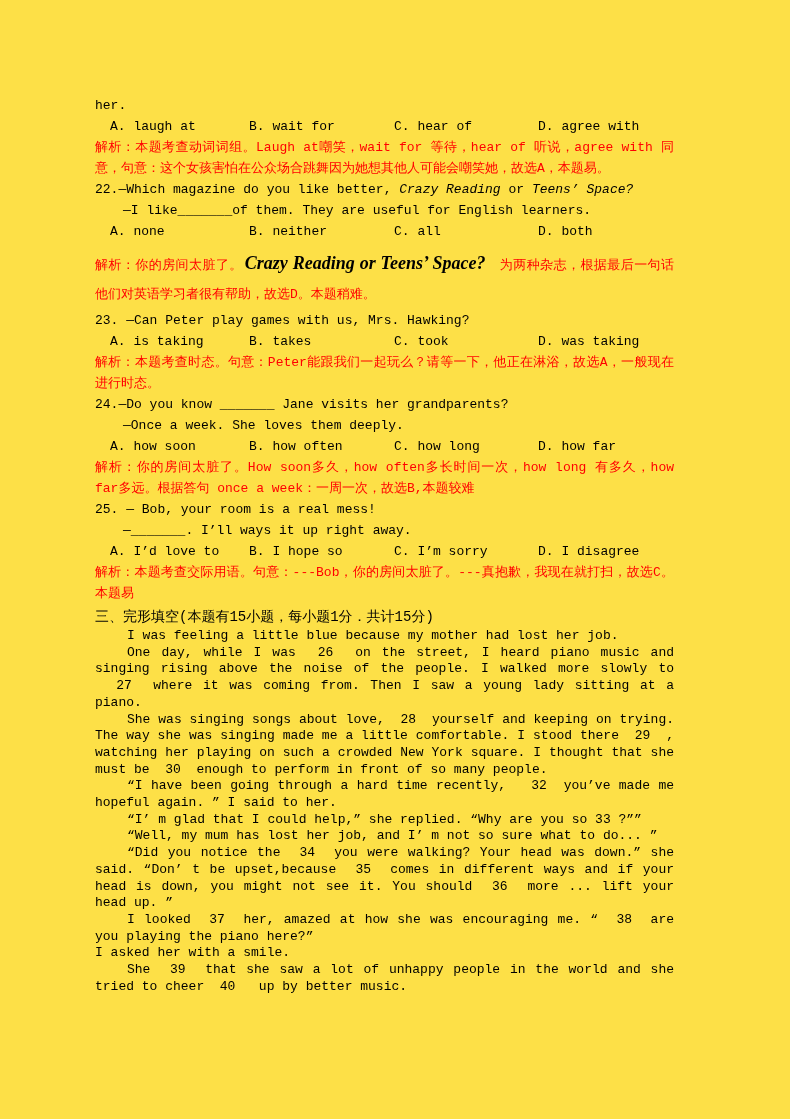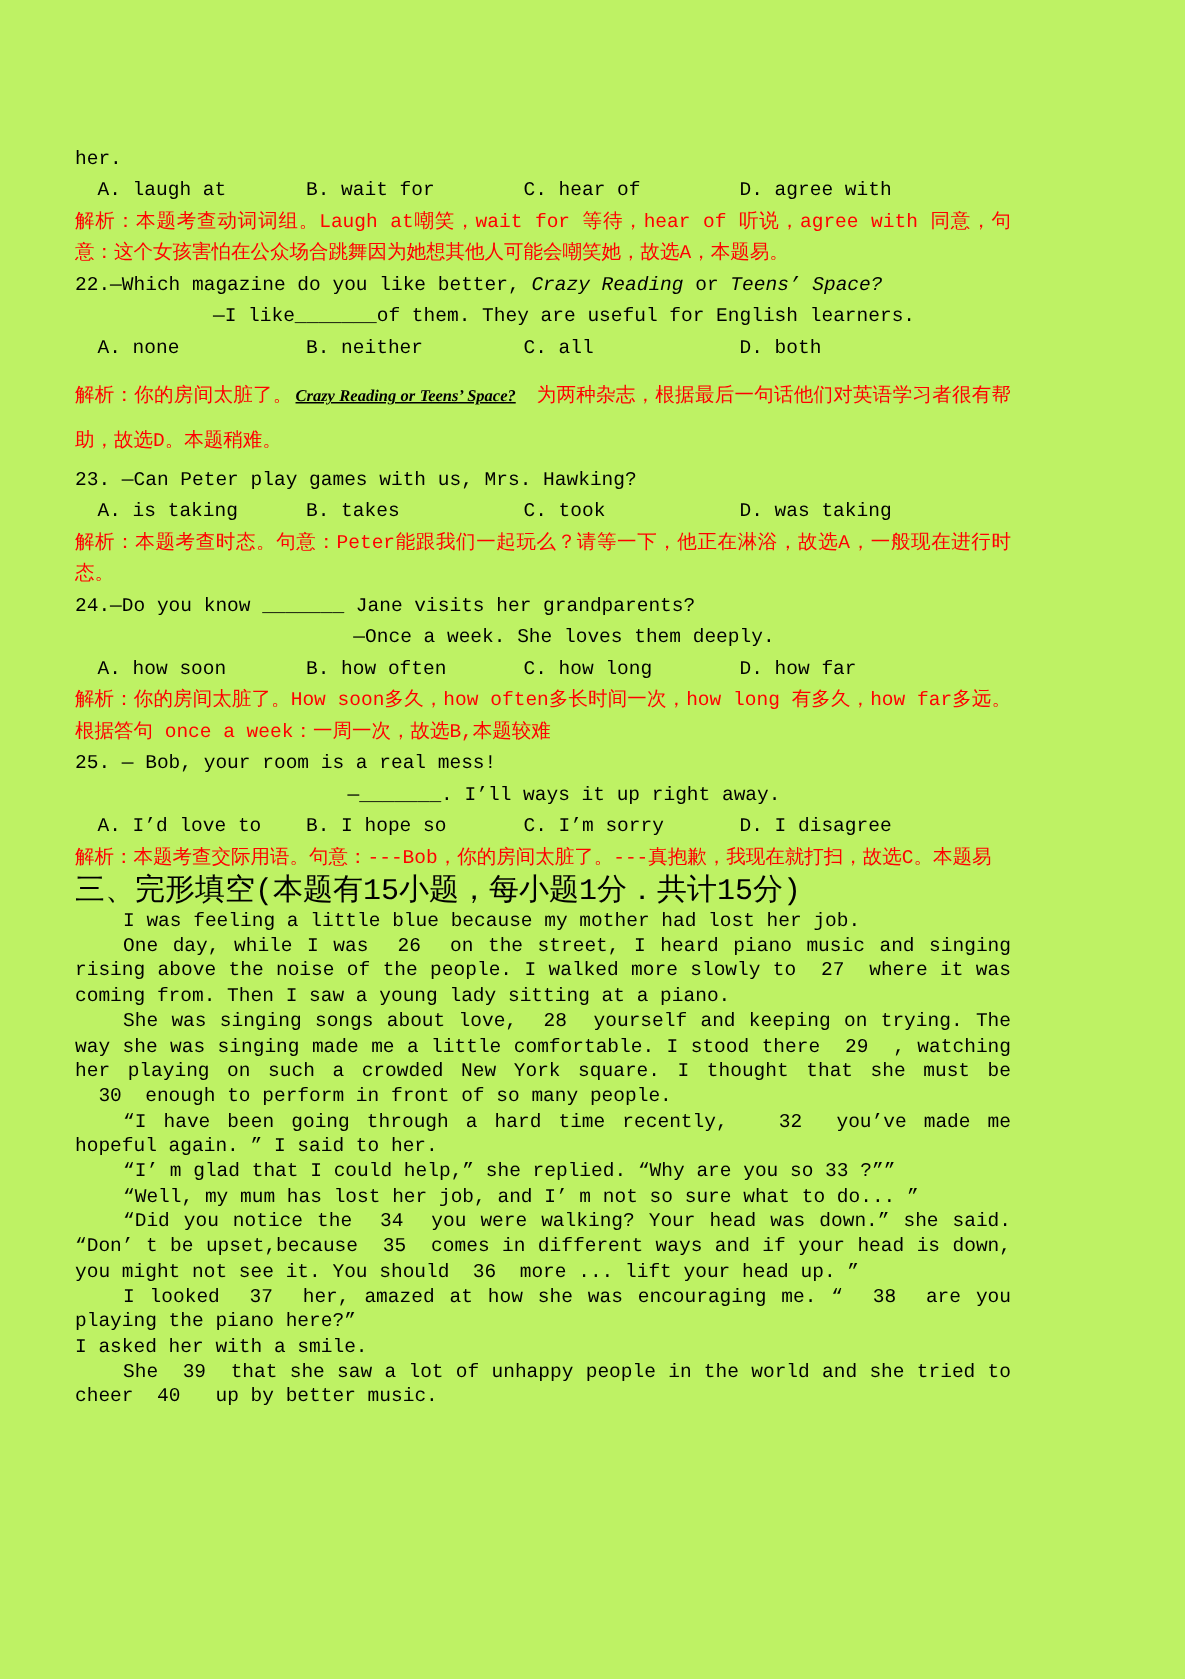--- a/index.html
+++ b/index.html
@@ -1,41 +1,41 @@
 <!DOCTYPE html>
 <html><head>
 <meta charset="utf-8">
 <style>
   html,body{margin:0;padding:0;background:#ffffff;}
   .page{
     position:relative;
     width:790px;height:1119px;
-    background:#bef264;
+    background:#fde047;
     box-sizing:border-box;
-    padding:95px 116px 0 50px;
+    padding:95px 116px 0 95px;
     font-family:"Liberation Mono","DejaVu Sans Mono",monospace;
     font-size:13px;
     color:#000000;
     overflow:hidden;
   }
   p{margin:0;}
   .ln{line-height:21px;white-space:nowrap;}
   .wrap{line-height:21px;white-space:normal;text-align:justify;}
   .red{color:#ff0000;}
-  .ind{padding-left:28px;text-align:center;}
+  .ind{padding-left:28px;}
   .opts{display:grid;grid-template-columns:139px 145px 144px 1fr;padding-left:15px;line-height:21px;}
   .opts span{white-space:nowrap;}
   .it{font-style:italic;}
   .serif-bi{
     font-family:"Liberation Serif","DejaVu Serif",serif;
     font-weight:bold;font-style:italic;color:#000000;
-    font-size:11px;padding:0 6px 0 2px;text-decoration:underline;
+    font-size:18px;padding:0 6px 0 2px;
   }
   .tall{line-height:29px;margin-top:7px;margin-bottom:1px;}
-  .hdr{font-size:20px;line-height:22px;margin-top:2px;}
+  .hdr{font-size:14px;line-height:22px;margin-top:2px;}
   .cloze p{line-height:16.7px;text-align:justify;}
   .indent{text-indent:32px;}
   .blank{white-space:pre;}
 </style>
 </head>
 <body>
 
 <div class="page">
 
   <p class="ln">her.</p>

